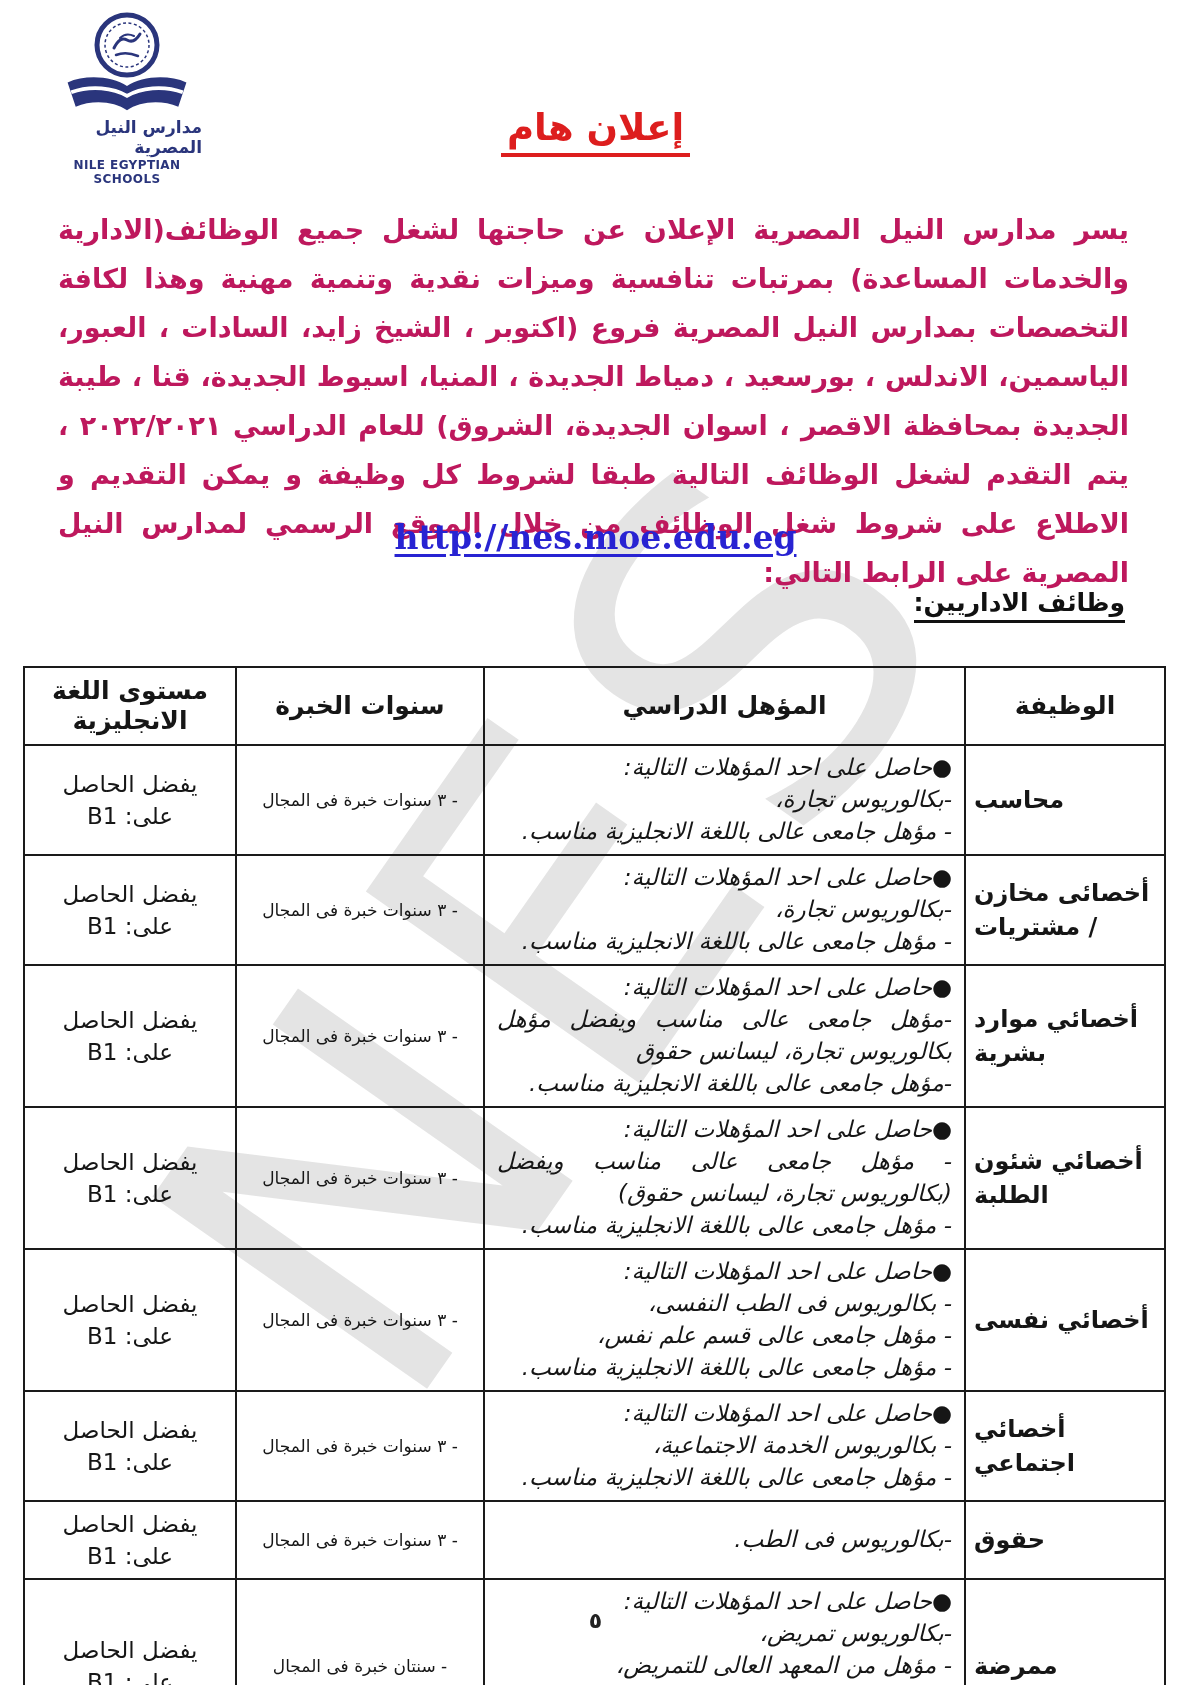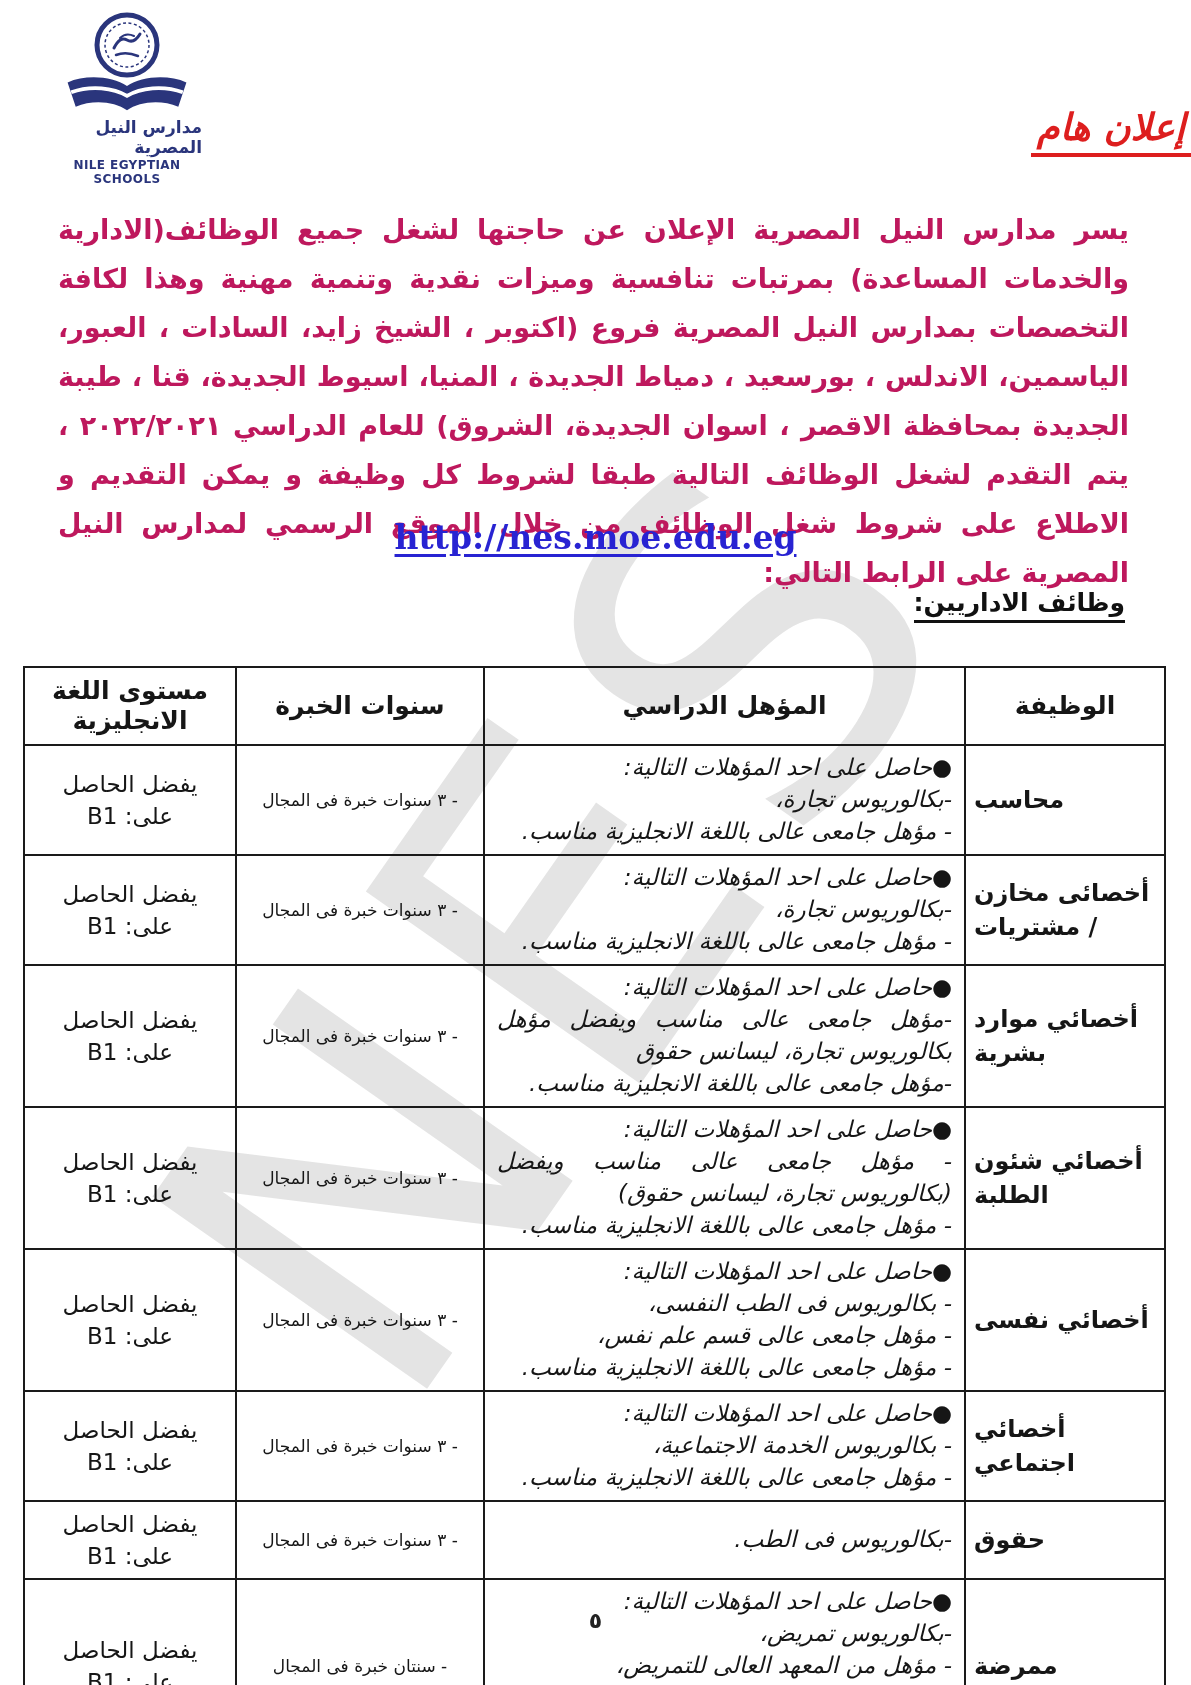--- a/index.html
+++ b/index.html
@@ -24,21 +24,21 @@
     font-family:"DejaVu Sans", sans-serif;
   }
   .content{position:relative;z-index:1;}
   
   .logo{position:absolute; top:12px; left:52px; width:150px; text-align:center; direction:ltr;}
   .logo .seal{display:block; margin:0 auto;}
   .logo .book{display:block; margin:-4px auto 0;}
   .logo-ar{font-size:17px; font-weight:bold; color:#2a357c; margin-top:1px; direction:rtl;text-align:right;}
   .logo-en{font-size:12px; font-weight:bold; color:#2a357c; letter-spacing:.4px; margin-top:1px;}
   
-  .title-row{position:absolute; top:106px; left:0; right:0; text-align:right;font-style:italic;}
+  .title-row{position:absolute; top:106px; left:0; right:0; text-align:center;}
   .title{
     display:inline-block;
     color:#dd1e1e; font-size:37px; font-weight:bold;
     border-bottom:4px solid #dd1e1e; padding:0 6px 4px;
   }
   
   .intro{
     position:absolute; top:178px; right:62px; left:58px;
     font-size:27px; font-weight:bold; color:#be185d;
     line-height:49px; text-align:justify;

